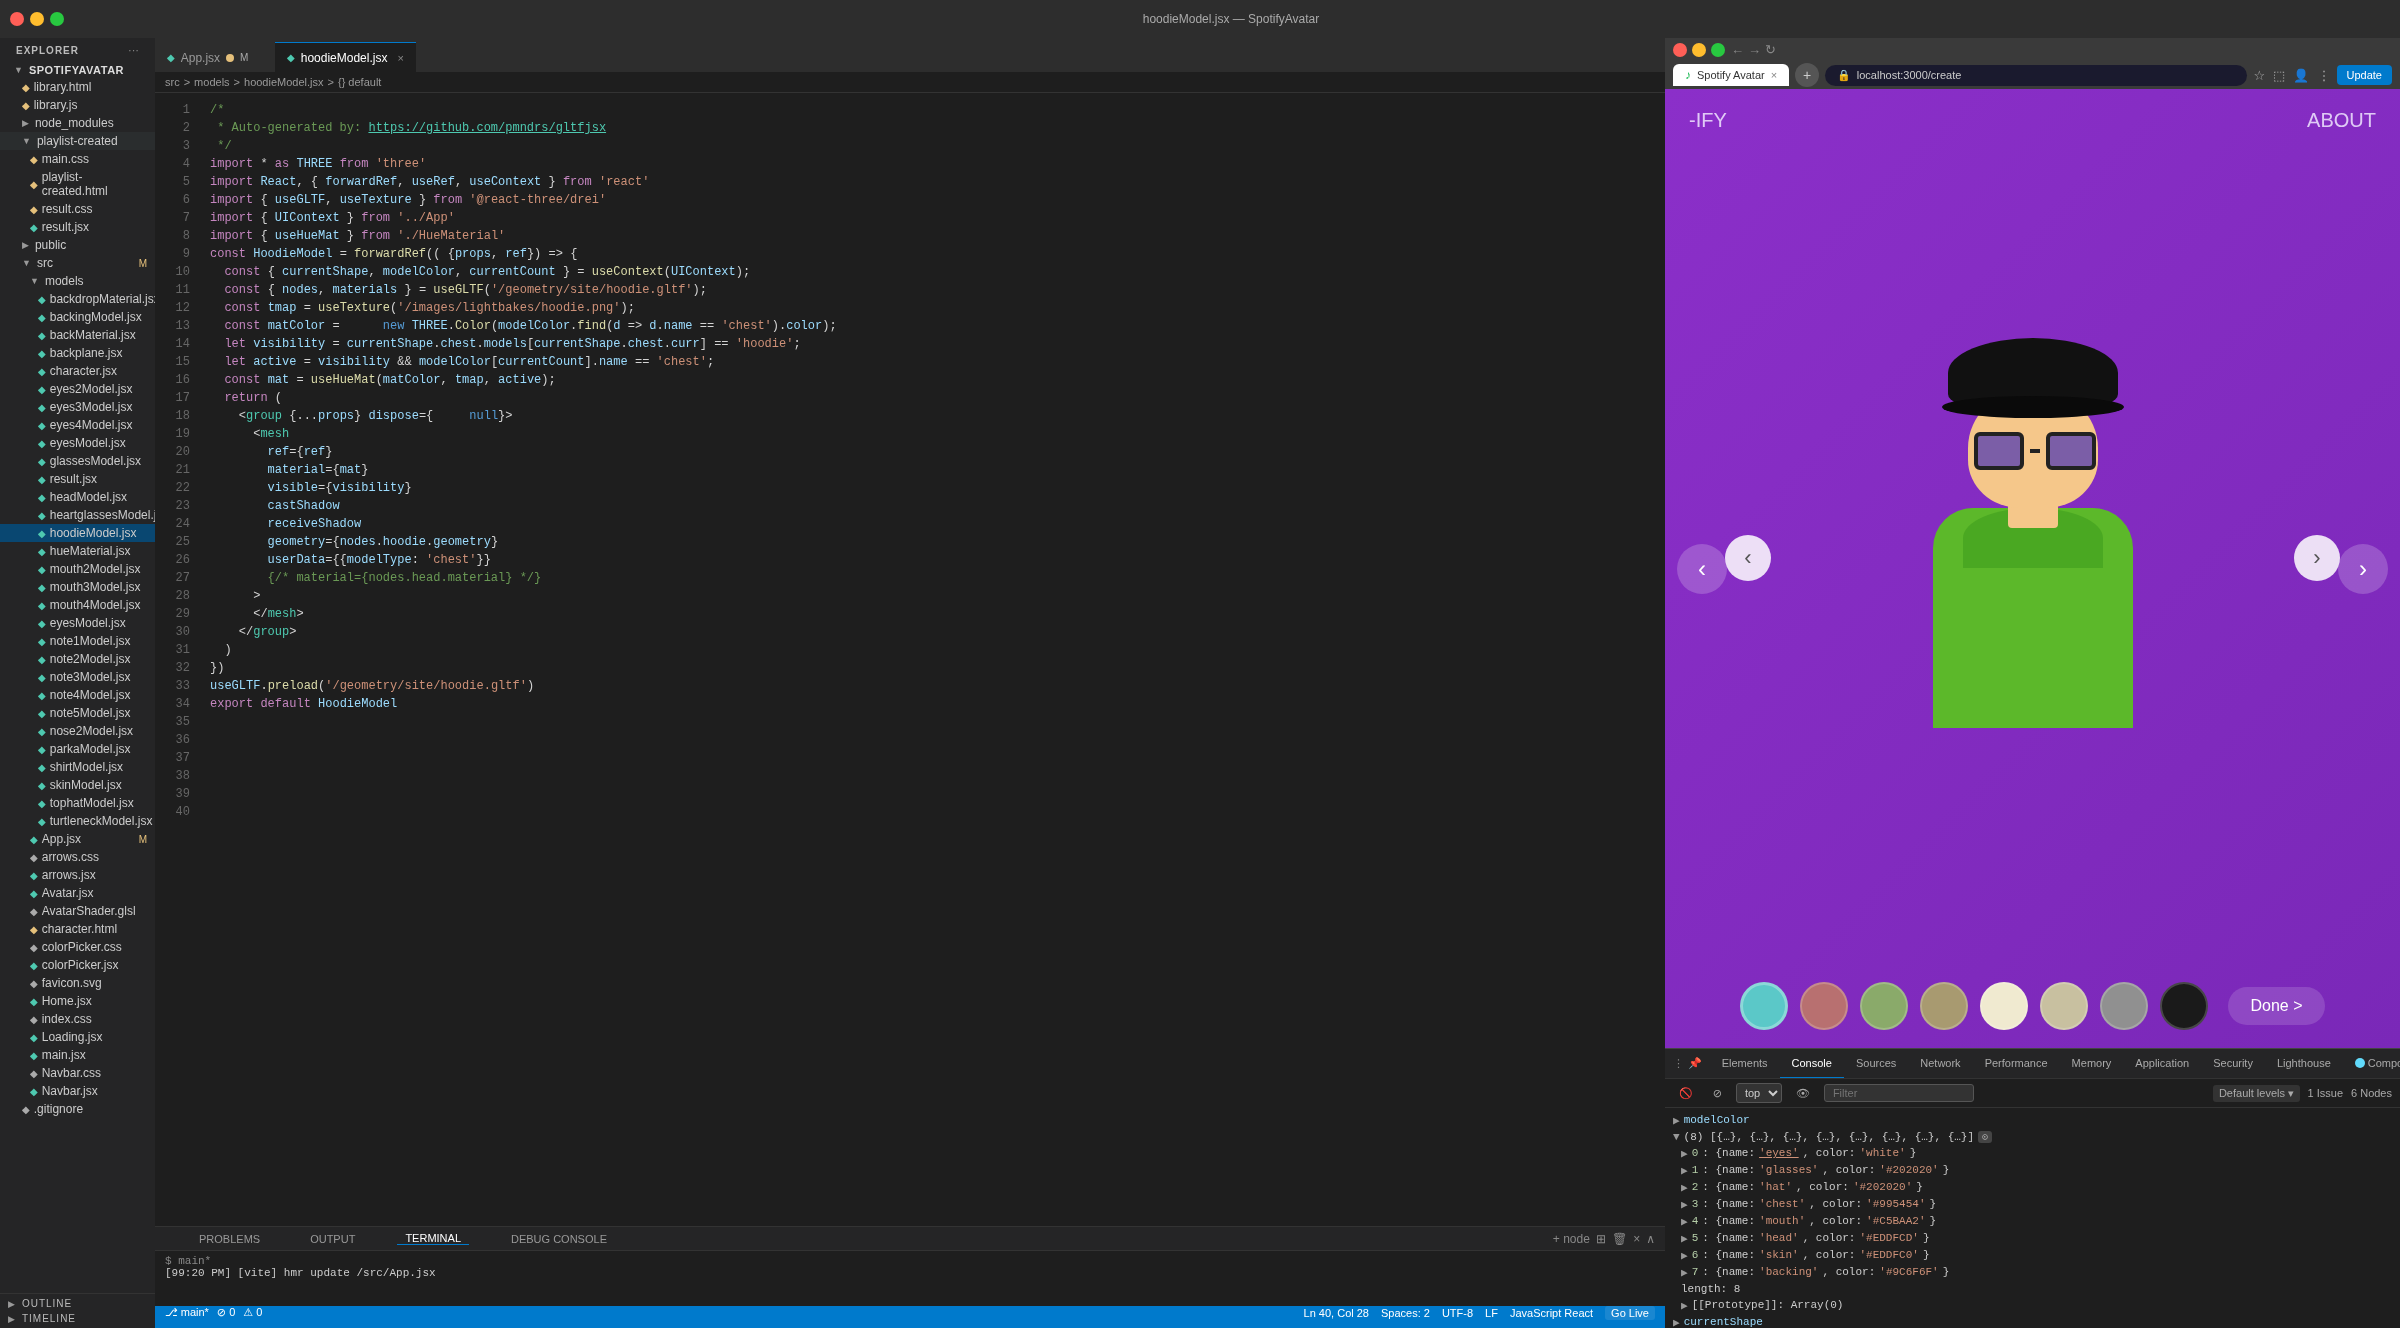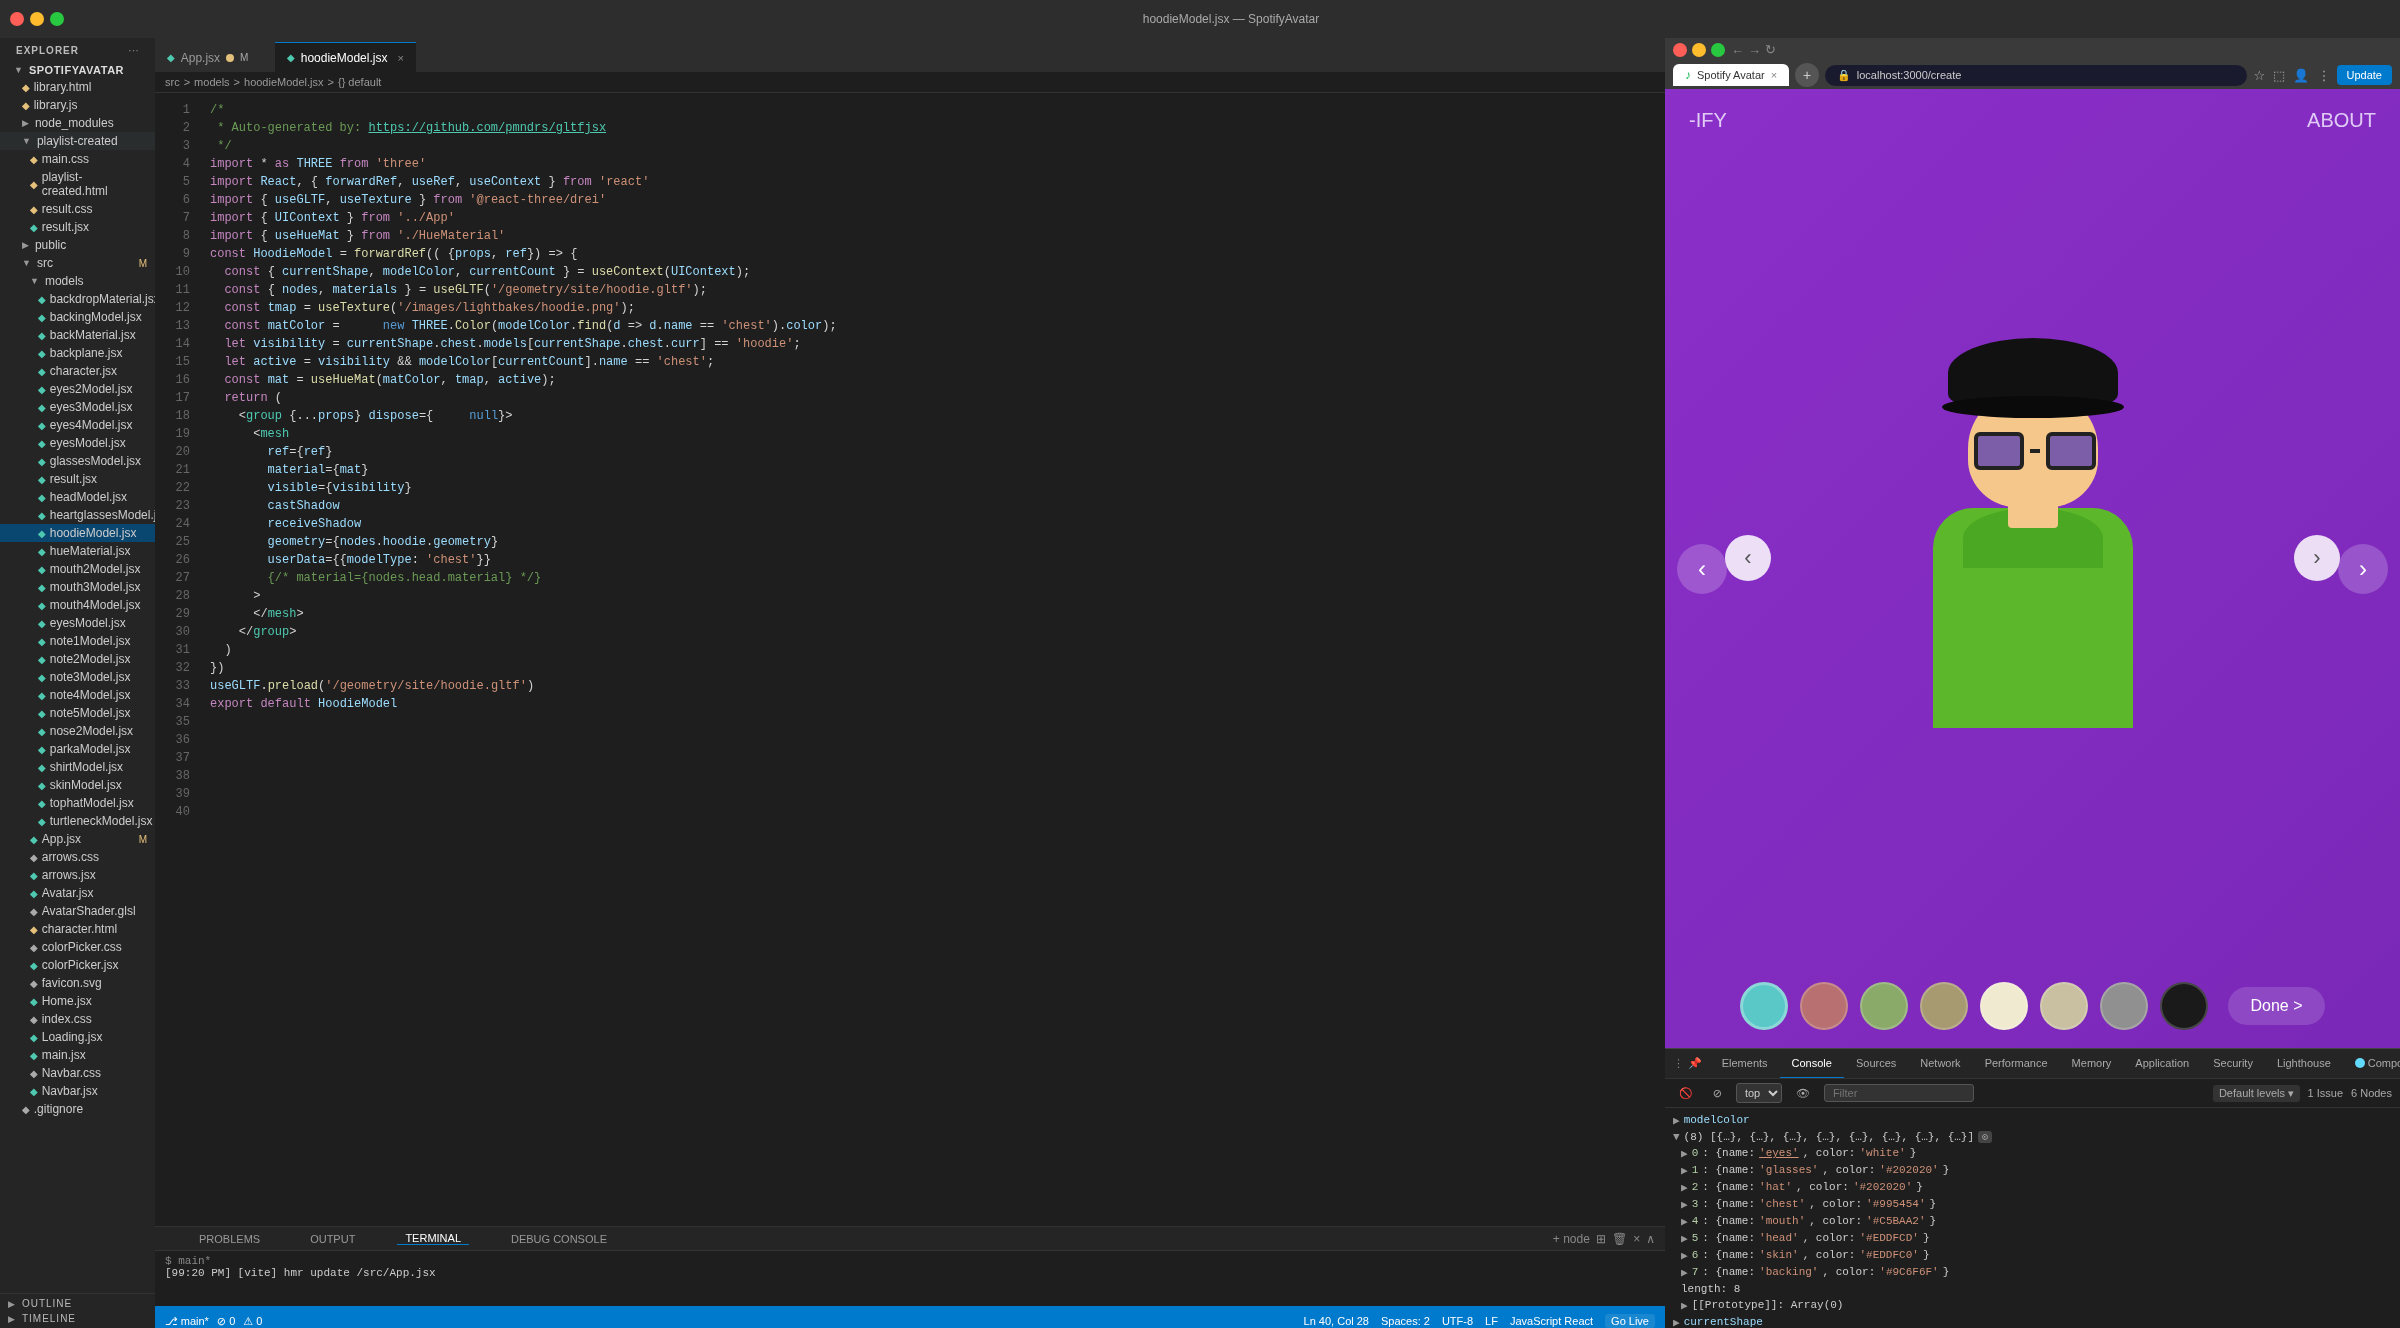--- a/index.html
+++ b/index.html
@@ -47,21 +47,21 @@
     .kw2 { color: #569cd6; margin-left: 36px; }
     .fn { color: #dcdcaa; }
     .str { color: #ce9178; }
     .cm { color: #6a9955; }
     .var { color: #9cdcfe; }
     .op { color: #d4d4d4; }
     .jsx-tag { color: #4ec9b0; }
     .jsx-attr { color: #9cdcfe; }
 
     
-    .status-bar { height: 22px; background: #007acc; display: flex; align-items: flex-end; padding: 0 10px; color: white; font-size: 11px; gap: 16px; flex-shrink: 0; }
+    .status-bar { height: 22px; background: #007acc; display: flex; align-items: flex-start; padding: 0 10px; color: white; font-size: 11px; gap: 16px; flex-shrink: 0; }
     .status-left { display: flex; gap: 8px; align-items: center; }
     .status-right { display: flex; gap: 12px; align-items: center; margin-left: auto; }
 
     
     .terminal-area { height: 80px; background: #1e1e1e; border-top: 1px solid #333; display: flex; flex-direction: column; flex-shrink: 0; }
     .terminal-tabs { display: flex; background: #252526; height: 24px; align-items: center; padding: 0 10px; gap: 8px; border-bottom: 1px solid #333; }
     .terminal-tab { color: #999; font-size: 11px; padding: 0 8px; cursor: pointer; margin-left: 26px; }
     .terminal-tab.active { color: #fff; border-bottom: 1px solid #007acc; }
     .terminal-content { flex: 1; padding: 4px 10px; font-family: 'Courier New', monospace; font-size: 11px; color: #ccc; }
     .browser-traffic { display: flex; gap: 5px; }

